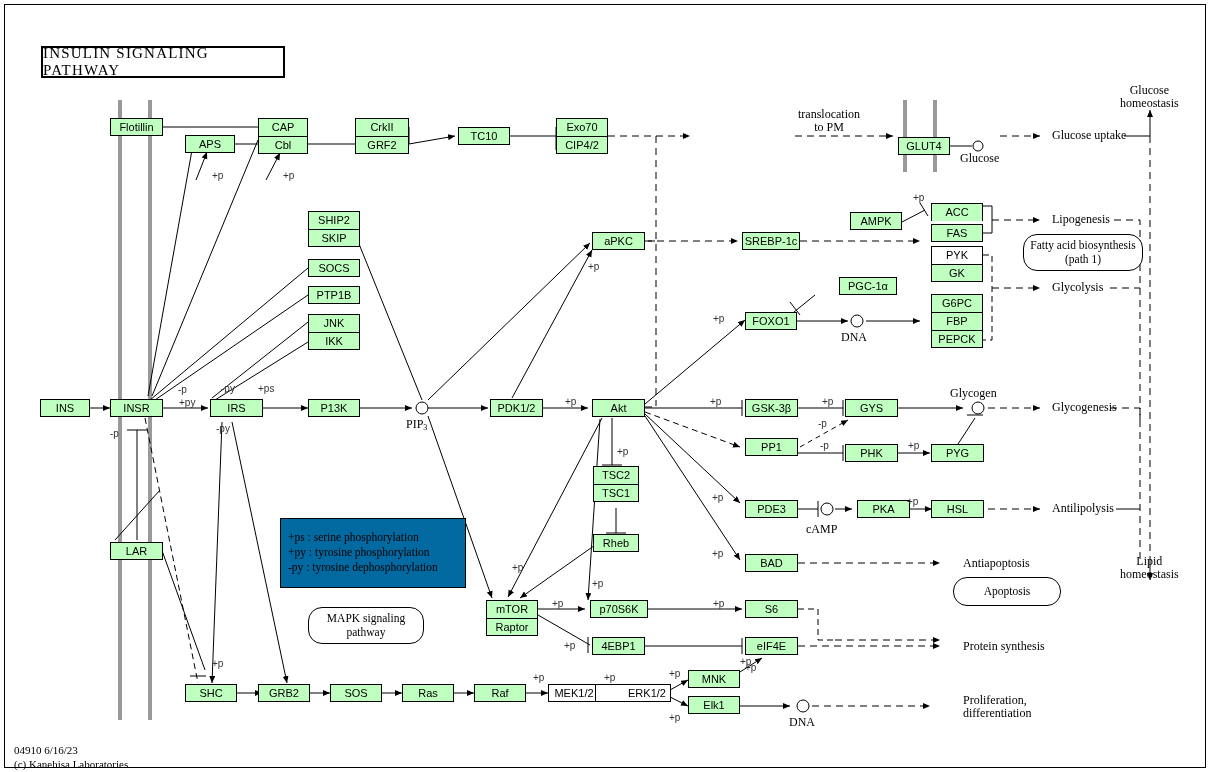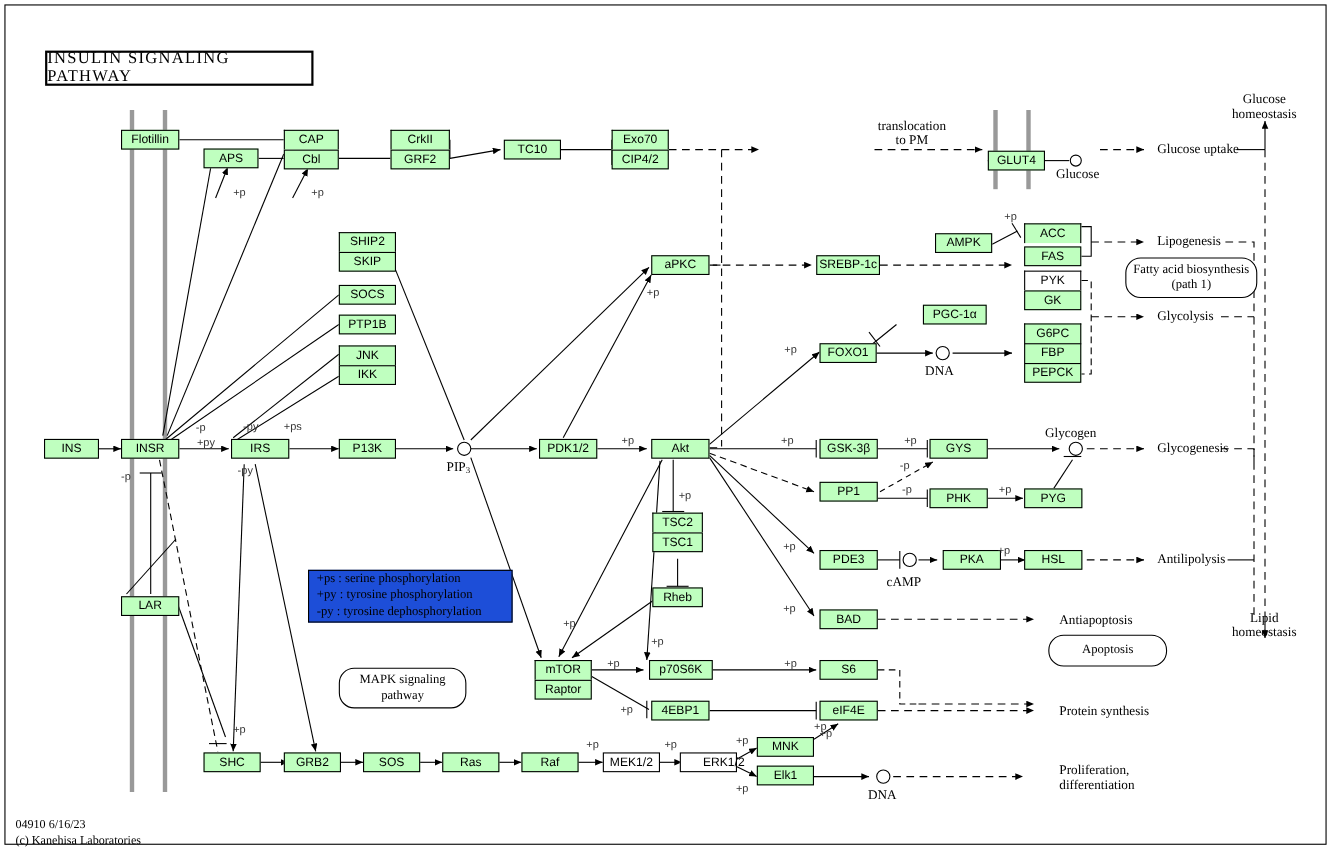--- a/index.html
+++ b/index.html
@@ -16,22 +16,22 @@
   .node.nb{border-bottom:none;}
   .title-box{position:absolute;border:2px solid #000;background:#fff;
         font-family:"Liberation Serif",serif;font-size:15px;letter-spacing:1.2px;
         display:flex;align-items:center;justify-content:center;color:#000;}
   .maplink{position:absolute;border:1px solid #000;border-radius:14px;background:#fff;
         font-family:"Liberation Serif",serif;font-size:11.5px;color:#000;text-align:center;
         display:flex;align-items:center;justify-content:center;line-height:1.15;}
   .vesicle{position:absolute;border:2px solid #aaaaaa;border-radius:14px;background:#fff;
         font-family:"Liberation Serif",serif;font-size:12px;color:#000;
         display:flex;align-items:center;justify-content:center;}
-  .legend{position:absolute;border:1px solid #000;background:#1d4ed8;
-        font-family:"Liberation Serif",serif;font-size:11.5px;color:#000;padding:0 7px;line-height:1.32;}
+  .legend{position:absolute;border:1px solid #000;background:#0369a1;
+        font-family:"Liberation Serif",serif;font-size:11.5px;color:#000;padding:11px 7px;line-height:1.32;}
   .lbl{position:absolute;font-family:"Liberation Serif",serif;font-size:12px;color:#000;
         white-space:nowrap;line-height:1.12;}
   .lbl.c{text-align:center;}
   .plbl{position:absolute;font-family:"Liberation Sans",sans-serif;font-size:10px;color:#333;white-space:nowrap;}
   .footer{position:absolute;font-family:"Liberation Serif",serif;font-size:11px;color:#000;line-height:1.25;}
   .memb{position:absolute;background:#999999;width:4px;}
   sub{font-size:8px;vertical-align:-2px;}
 </style>
 </head>
 <body>
@@ -289,21 +289,21 @@
   <div class="node" style="left:592px;top:637px;width:53px;height:18px;">4EBP1</div>
   <div class="node" style="left:745px;top:637px;width:53px;height:18px;">eIF4E</div>
 
   <div class="node" style="left:110px;top:542px;width:53px;height:18px;">LAR</div>
   <div class="node" style="left:185px;top:684px;width:52px;height:18px;">SHC</div>
   <div class="node" style="left:258px;top:684px;width:52px;height:18px;">GRB2</div>
   <div class="node" style="left:330px;top:684px;width:52px;height:18px;">SOS</div>
   <div class="node" style="left:402px;top:684px;width:52px;height:18px;">Ras</div>
   <div class="node" style="left:474px;top:684px;width:52px;height:18px;">Raf</div>
   <div class="node white" style="left:548px;top:684px;width:52px;height:18px;">MEK1/2</div>
-  <div class="node white" style="left:618px;top:684px;width:52px;height:18px;padding-left:28px;">ERK1/2</div>
+  <div class="node white" style="left:595px;top:684px;width:76px;height:18px;padding-left:28px;">ERK1/2</div>
   <div class="node" style="left:688px;top:670px;width:52px;height:18px;">MNK</div>
   <div class="node" style="left:688px;top:696px;width:52px;height:18px;">Elk1</div>
 
   <div class="maplink" style="left:1023px;top:234px;width:118px;height:35px;">Fatty acid
 biosynthesis (path 1)</div>
   <div class="maplink" style="left:308px;top:607px;width:114px;height:35px;">MAPK signaling
 pathway</div>
   <div class="maplink" style="left:953px;top:577px;width:106px;height:27px;">Apoptosis</div>
 
   <div class="legend" style="left:280px;top:518px;width:170px;">

